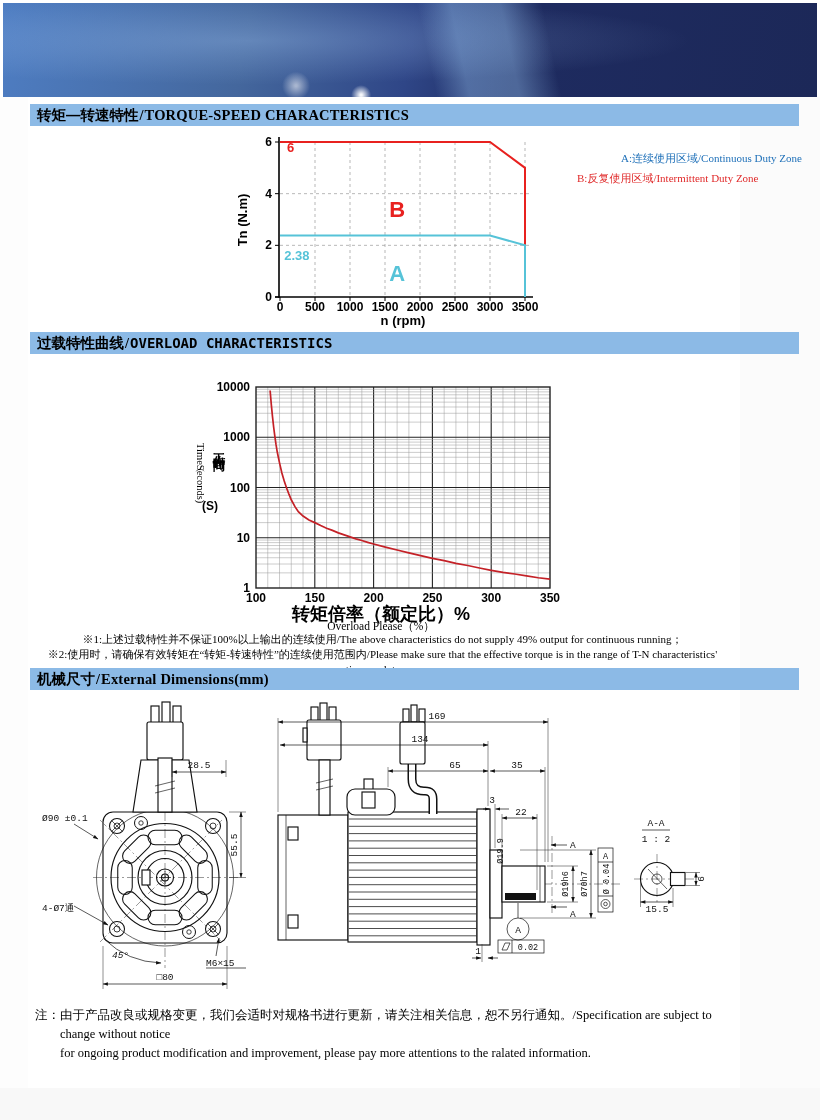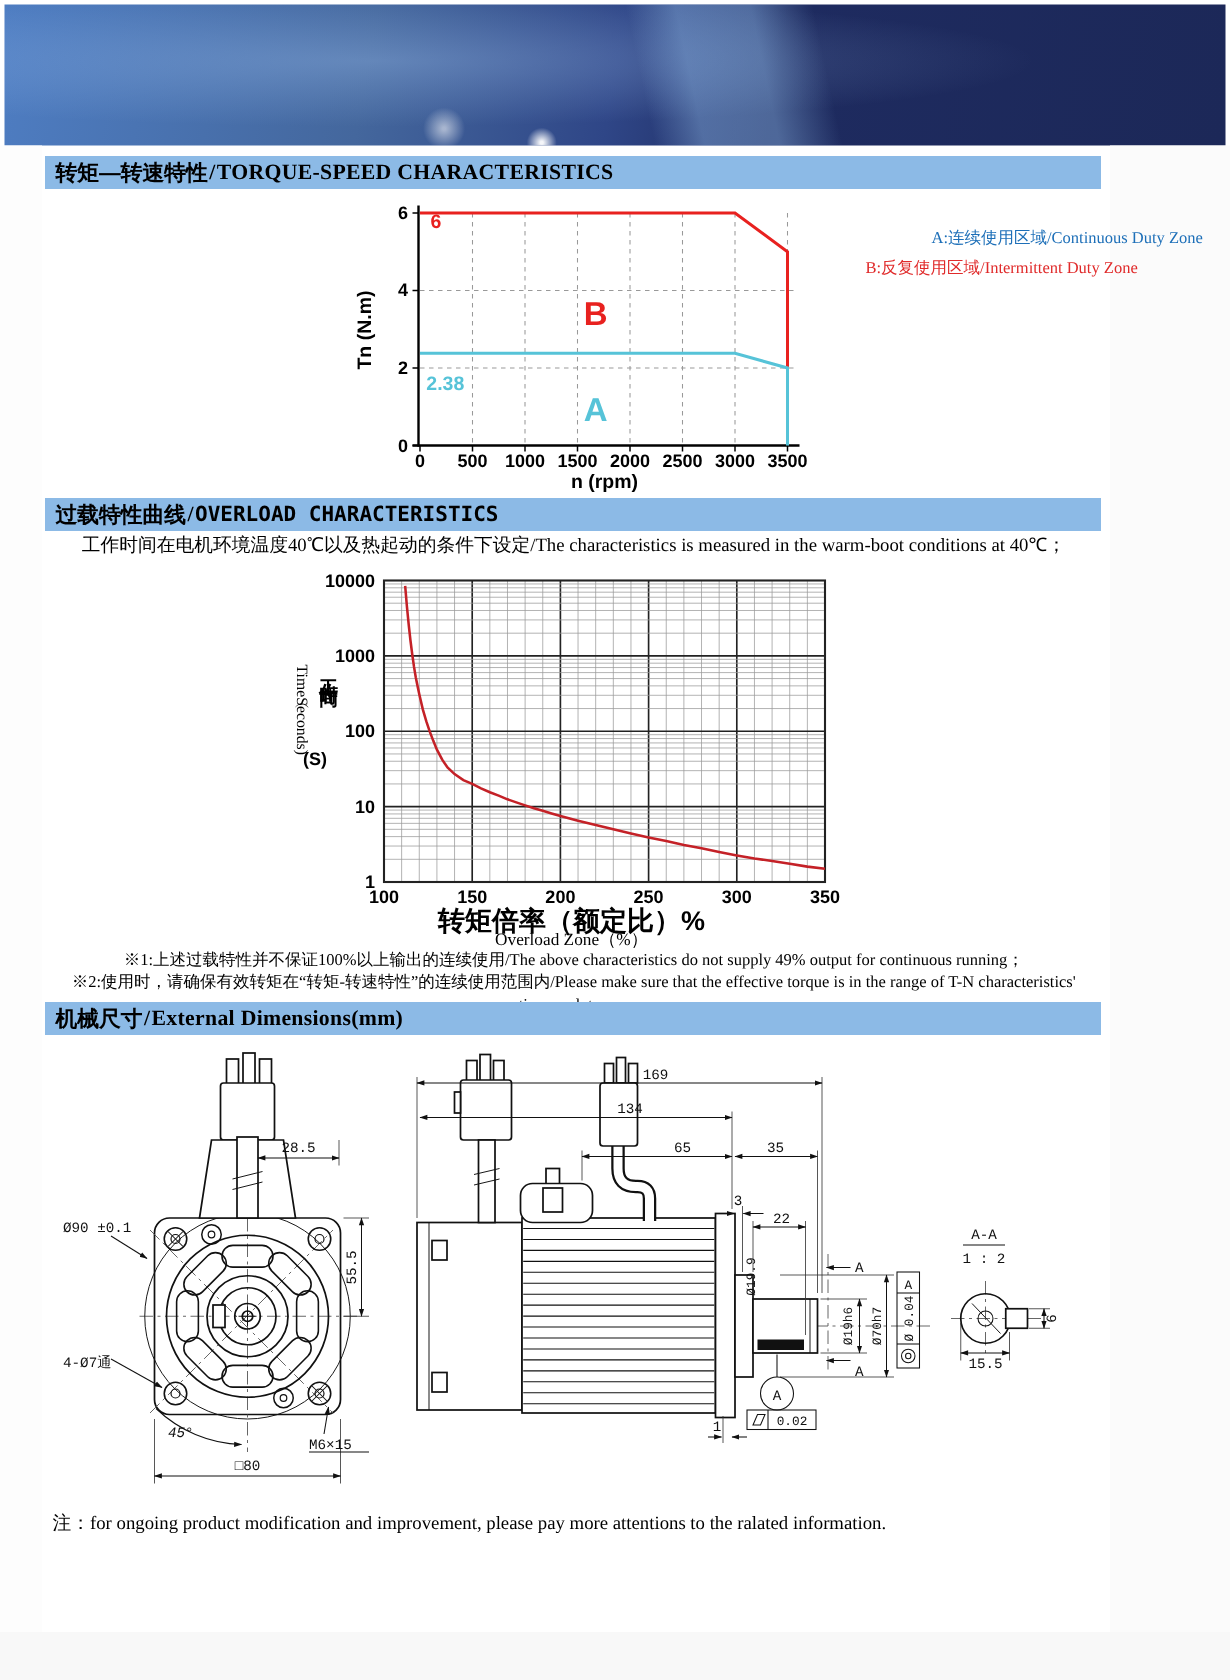--- a/index.html
+++ b/index.html
@@ -8,21 +8,21 @@
   .banner{position:absolute;left:3px;top:3px;width:814px;height:94px;
     background:
       radial-gradient(circle at 44% 98%, rgba(255,255,255,.95) 0 1px, rgba(255,255,255,0) 10px),
       radial-gradient(circle at 36% 88%, rgba(255,255,255,.55) 0 1px, rgba(255,255,255,0) 14px),
       linear-gradient(78deg, rgba(150,190,235,0) 52%, rgba(150,195,240,.40) 56%, rgba(150,195,240,.40) 62%, rgba(110,150,205,0) 67%),
       radial-gradient(ellipse at 30% 40%, rgba(160,195,240,.35), rgba(160,195,240,0) 55%),
       linear-gradient(100deg,#4e7dc2 0%,#44679d 30%,#2f4687 50%,#1e2b60 63%,#1c2858 100%);}
   .m-left{position:absolute;left:0;top:97px;width:28px;height:991px;background:#fdfdfd}
   .m-right{position:absolute;left:740px;top:97px;width:80px;height:991px;background:#fbfbfb}
   .footer-band{position:absolute;left:0;top:1088px;width:820px;height:32px;background:#f8f8f8}
-  .sec{position:absolute;left:30px;width:704px;height:22px;background:#8cbae6;
+  .sec{position:absolute;left:30px;width:769px;height:22px;background:#8cbae6;
        display:flex;align-items:center;padding-left:7px;box-sizing:border-box;
        font-weight:bold;font-size:14.5px;white-space:nowrap}
   .sec .zh{font-family:"Liberation Sans",sans-serif}
   .sec .sep{font-family:"Liberation Serif",serif;padding:0 1px}
   .sec .en{font-family:"Liberation Serif",serif;letter-spacing:.2px}
   .sec .en.mono{font-family:"DejaVu Sans Mono",monospace;font-size:14px;letter-spacing:0}
   #sec1{top:104px}#sec2{top:332px}#sec3{top:668px}
   #ts-svg{position:absolute;left:230px;top:128px}
   #ol-svg{position:absolute;left:186px;top:378px}
   #dims-svg{position:absolute;left:40px;top:700px}
@@ -117,21 +117,20 @@
     <text class="ax" x="403" y="325" text-anchor="middle">n (rpm)</text>
   </svg>
   <div class="legend" id="leg-a" style="color: rgb(29, 111, 184); margin-left: 44px;">A:连续使用区域/Continuous Duty Zone</div>
   <div class="legend" id="leg-b" style="color: rgb(224, 42, 42); text-align: right;">B:反复使用区域/Intermittent Duty Zone</div>
 
   <div class="sec" id="sec2">
     <span class="zh">过载特性曲线</span>
       <span class="sep">/</span>
       <span class="en mono">OVERLOAD CHARACTERISTICS</span>
   </div>
-  <div id="ol-subtitle">工作时间在电机环境温度40℃以及热起动的条件下设定/The characteristics is measured in the warm-boot conditions at 40℃；</div>
 
   <svg id="ol-svg" width="390" height="262" viewBox="186 378 390 262">
     <g id="ol-plot">
         <line x1="267.76" y1="387" x2="267.76" y2="588" stroke="#999" stroke-width="0.5"></line>
         <line x1="279.52" y1="387" x2="279.52" y2="588" stroke="#999" stroke-width="0.5"></line>
         <line x1="291.28" y1="387" x2="291.28" y2="588" stroke="#999" stroke-width="0.5"></line>
         <line x1="303.04" y1="387" x2="303.04" y2="588" stroke="#999" stroke-width="0.5"></line>
         <line x1="326.56" y1="387" x2="326.56" y2="588" stroke="#999" stroke-width="0.5"></line>
         <line x1="338.32" y1="387" x2="338.32" y2="588" stroke="#999" stroke-width="0.5"></line>
         <line x1="350.08" y1="387" x2="350.08" y2="588" stroke="#999" stroke-width="0.5"></line>
@@ -201,21 +200,21 @@
         <text x="250" y="391" text-anchor="end" class="tick" font-size="11">10000</text>
         <polyline points="270.112,390.5466989828568 271.288,404.426071182789 272.464,416.39758926446643 273.64,426.9929708715398 274.816,436.1852377217356 275.992,444.41904205432877 277.168,451.52083198235135 278.344,457.2464854357699 279.52,462.8090748848278 281.872,472.92576077903345 284.224,480.95072813312595 286.576,487.94088969645213 288.928,494.07110608351843 291.28,499.7672885024573 294.808,506.43172315750553 298.336,511.69467452113616 303.04,516.0739708510109 308.92,520.052828464904 314.8,522.623242717885 320.68,525.5373380535137 326.56,528.1858321669429 332.44,530.4070662071686 338.32,532.8802718463452 344.2,534.8905312203423 350.08,536.8940747002363 355.96,538.8693888342355 361.84000000000003,540.5397457244541 367.72,542.3486278013479 373.6,544.028171514567 385.36,547.1511038286965 397.12,550.0172885024573 408.88,552.876757282115 420.64,555.6665030065691 432.4,558.2990034969184 444.15999999999997,560.6605807713986 455.91999999999996,563.3090748848279 467.68,565.5303089250535 479.44,568.0035145642302 491.2,570.302828464904 502.96000000000004,572.3343684819483 514.72,573.9926315521203 526.48,575.7873380535137 538.24,577.7429708715398 550,579.151414232452" fill="none" stroke="#c42127" stroke-width="1.7"></polyline>
       </g>
   </svg>
   <div id="ol-ylab">
     <span class="v-en">Time（Seconds)</span>
     <span class="v-zh">工作时间</span>
   </div>
   <div id="ol-ylab-s">(S)</div>
   <div id="ol-xlab-zh">转矩倍率（额定比）%</div>
-  <div id="ol-xlab-en">Overload Zone（%）</div>
+  <div id="ol-xlab-en">Overload Please（%）</div>
   <div id="ol-note1">※1:上述过载特性并不保证100%以上输出的连续使用/The above characteristics do not supply 49% output for continuous running；</div>
   <div id="ol-note2">※2:使用时，请确保有效转矩在“转矩-转速特性”的连续使用范围内/Please make sure that the effective torque is in the range of T-N characteristics' continuous duty zone。</div>
 
   <div class="sec" id="sec3">
     <span class="zh">机械尺寸</span>
       <span class="sep">/</span>
       <span class="en">External Dimensions(mm)</span>
   </div>
 
   <svg id="dims-svg" width="780" height="300" viewBox="40 700 780 300">
@@ -456,17 +455,18 @@
       <line class="ext" x1="640.5" y1="882" x2="640.5" y2="907"></line>
       <line class="ext" x1="673" y1="888" x2="673" y2="907"></line>
       <line class="dl" x1="640.5" y1="902" x2="673" y2="902" marker-start="url(#mas)" marker-end="url(#ma)"></line>
       <text x="657" y="912" text-anchor="middle">15.5</text>
     </g>
   </svg>
 
   <div id="foot-note">
     <span class="prefix">注：</span>
     <div>
+      <div>由于产品改良或规格变更，我们会适时对规格书进行更新，请关注相关信息，恕不另行通知。/Specification are subject to change without notice</div>
       <div>for ongoing product modification and improvement, please pay more attentions to the ralated information.</div>
     </div>
   </div>
 
 </div>
 
 </body></html>

